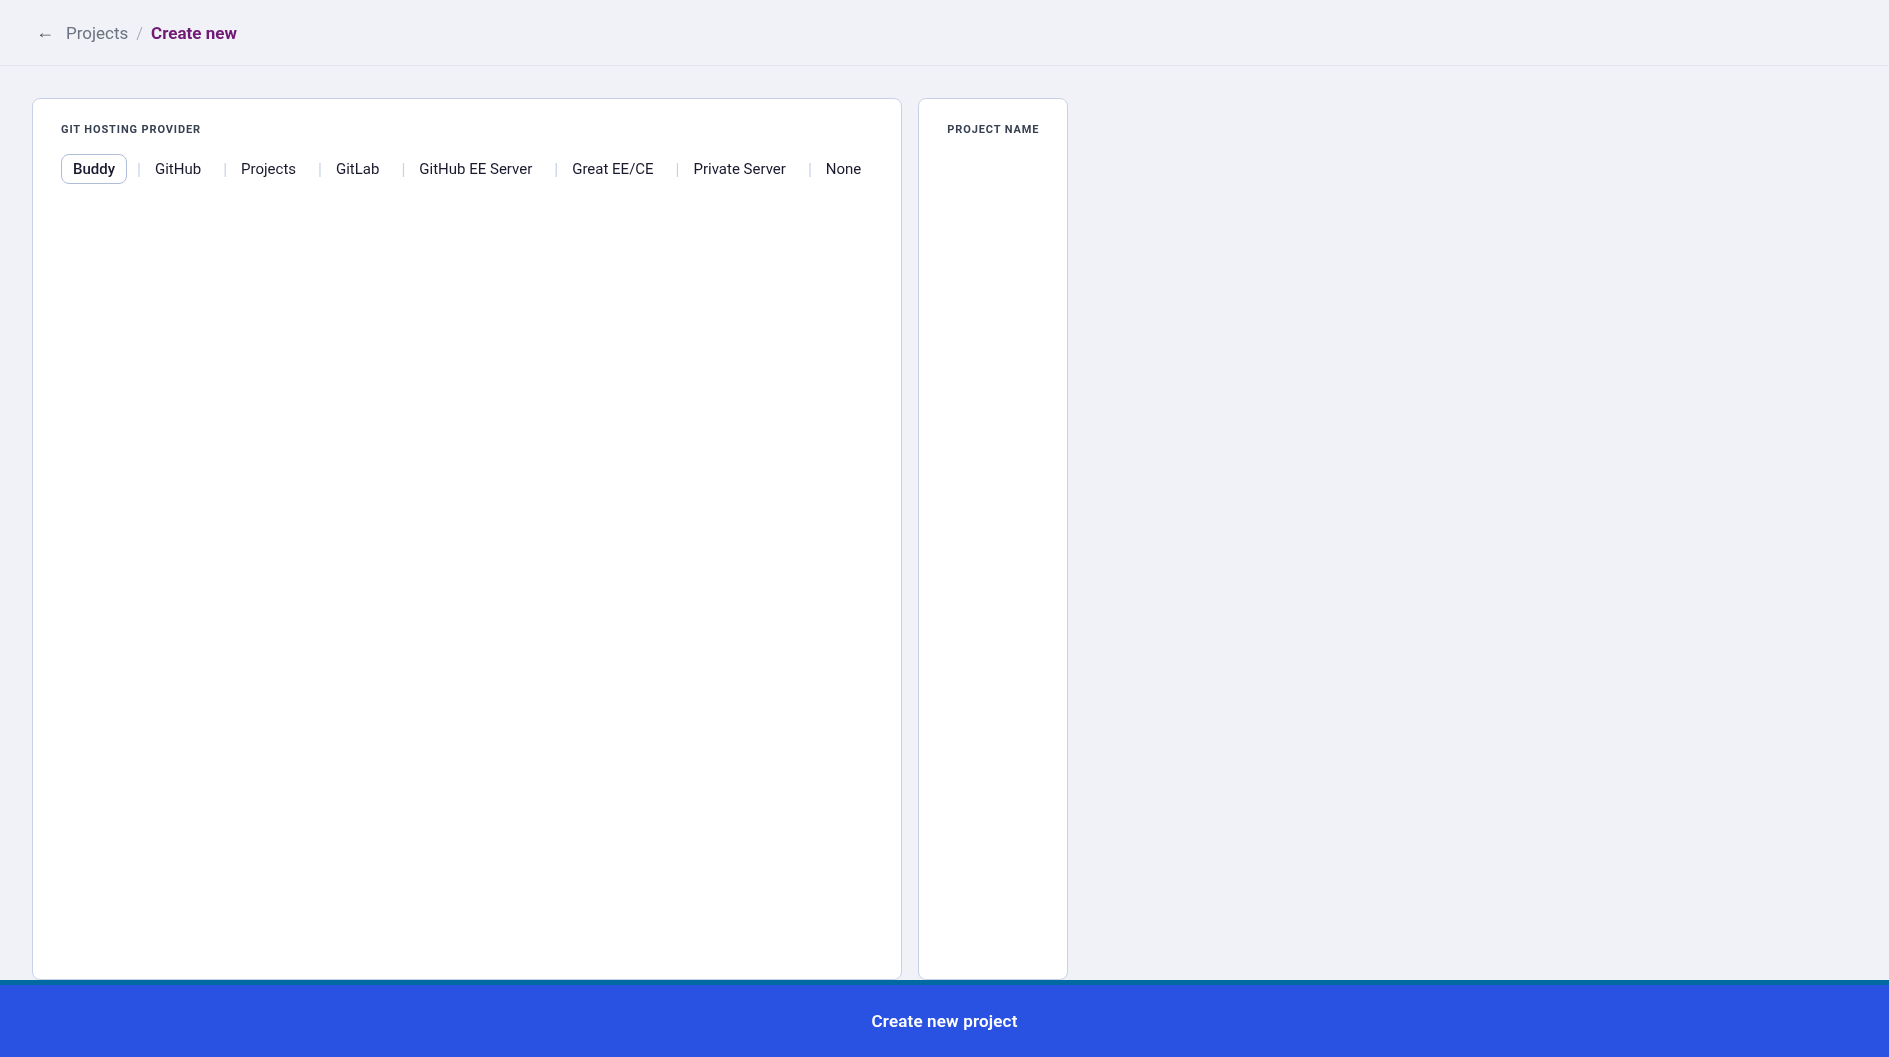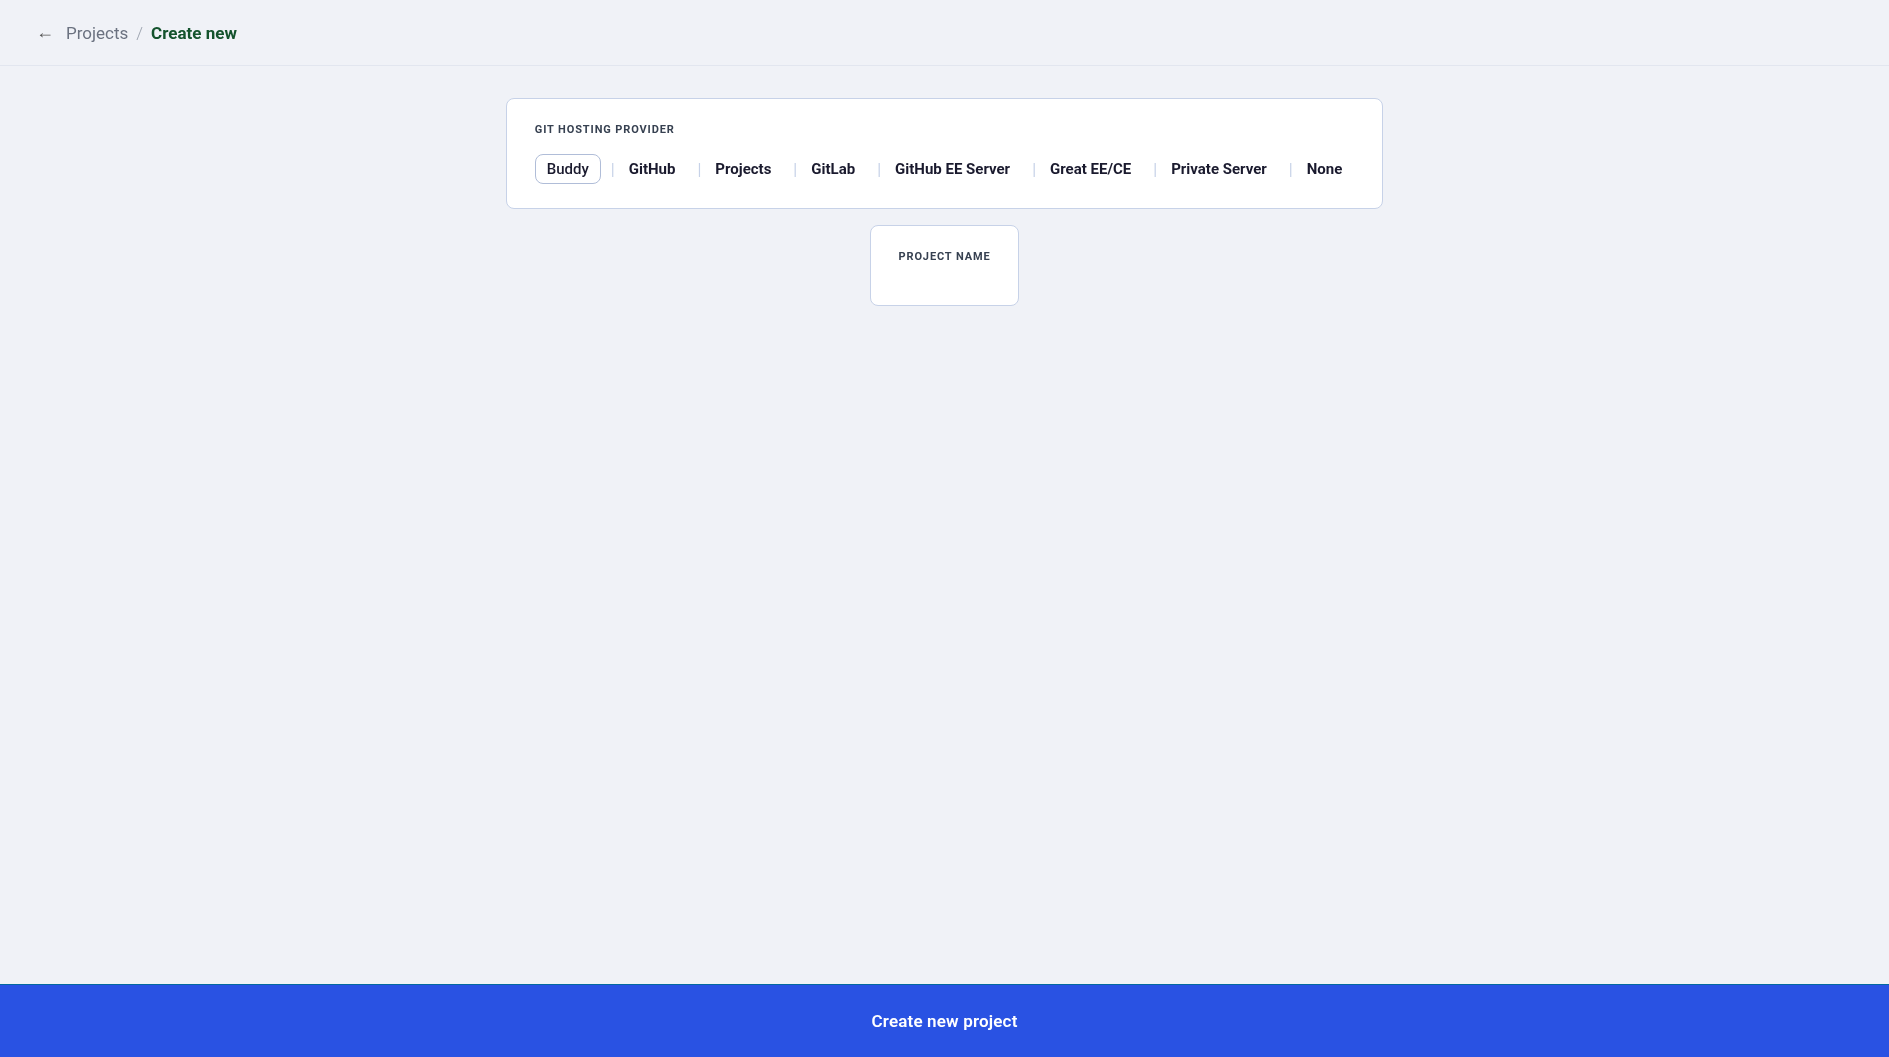--- a/index.html
+++ b/index.html
@@ -48,31 +48,30 @@
       color: #6b7280;
       font-weight: 400;
     }
 
     .breadcrumb-separator {
       color: #9ca3af;
       font-weight: 300;
     }
 
     .breadcrumb-current {
-      color: #14532d;
+      color: #701a75;
       font-weight: 700;
     }
 
     .main-content {
       flex: 1;
       padding: 32px 32px 0 32px;
       display: flex;
-      flex-direction: column;
+      flex-direction: row;
       gap: 16px;
-      align-items: center;
     }
 
     .card {
       background: #ffffff;
       border: 1.5px solid #c7d2e8;
       border-radius: 8px;
       padding: 24px 28px;
     }
 
     .card-label {
@@ -99,21 +98,21 @@
 
     .provider-btn {
       background: none;
       border: none;
       cursor: pointer;
       font-size: 15px;
       color: #1a1a2e;
       padding: 6px 12px;
       border-radius: 6px;
       font-family: inherit;
-      font-weight: 700;
+      font-weight: 400;
     }
 
     .provider-btn.active {
       border: 1.5px solid #b0bdd8;
       border-radius: 8px;
       background: #fff;
       font-weight: 500;
       padding: 5px 11px;
     }
 
@@ -134,21 +133,21 @@
       background: transparent;
       padding: 4px 0;
     }
 
     .project-name-input::placeholder {
       color: #9ca3af;
     }
 
     .footer {
       margin-top: auto;
-      border-top: 1px solid #0369a1;
+      border-top: 5px solid #0369a1;
       padding: 0;
     }
 
     .create-btn {
       width: 100%;
       background-color: #2952e3;
       color: #ffffff;
       border: none;
       padding: 26px;
       font-size: 17px;

